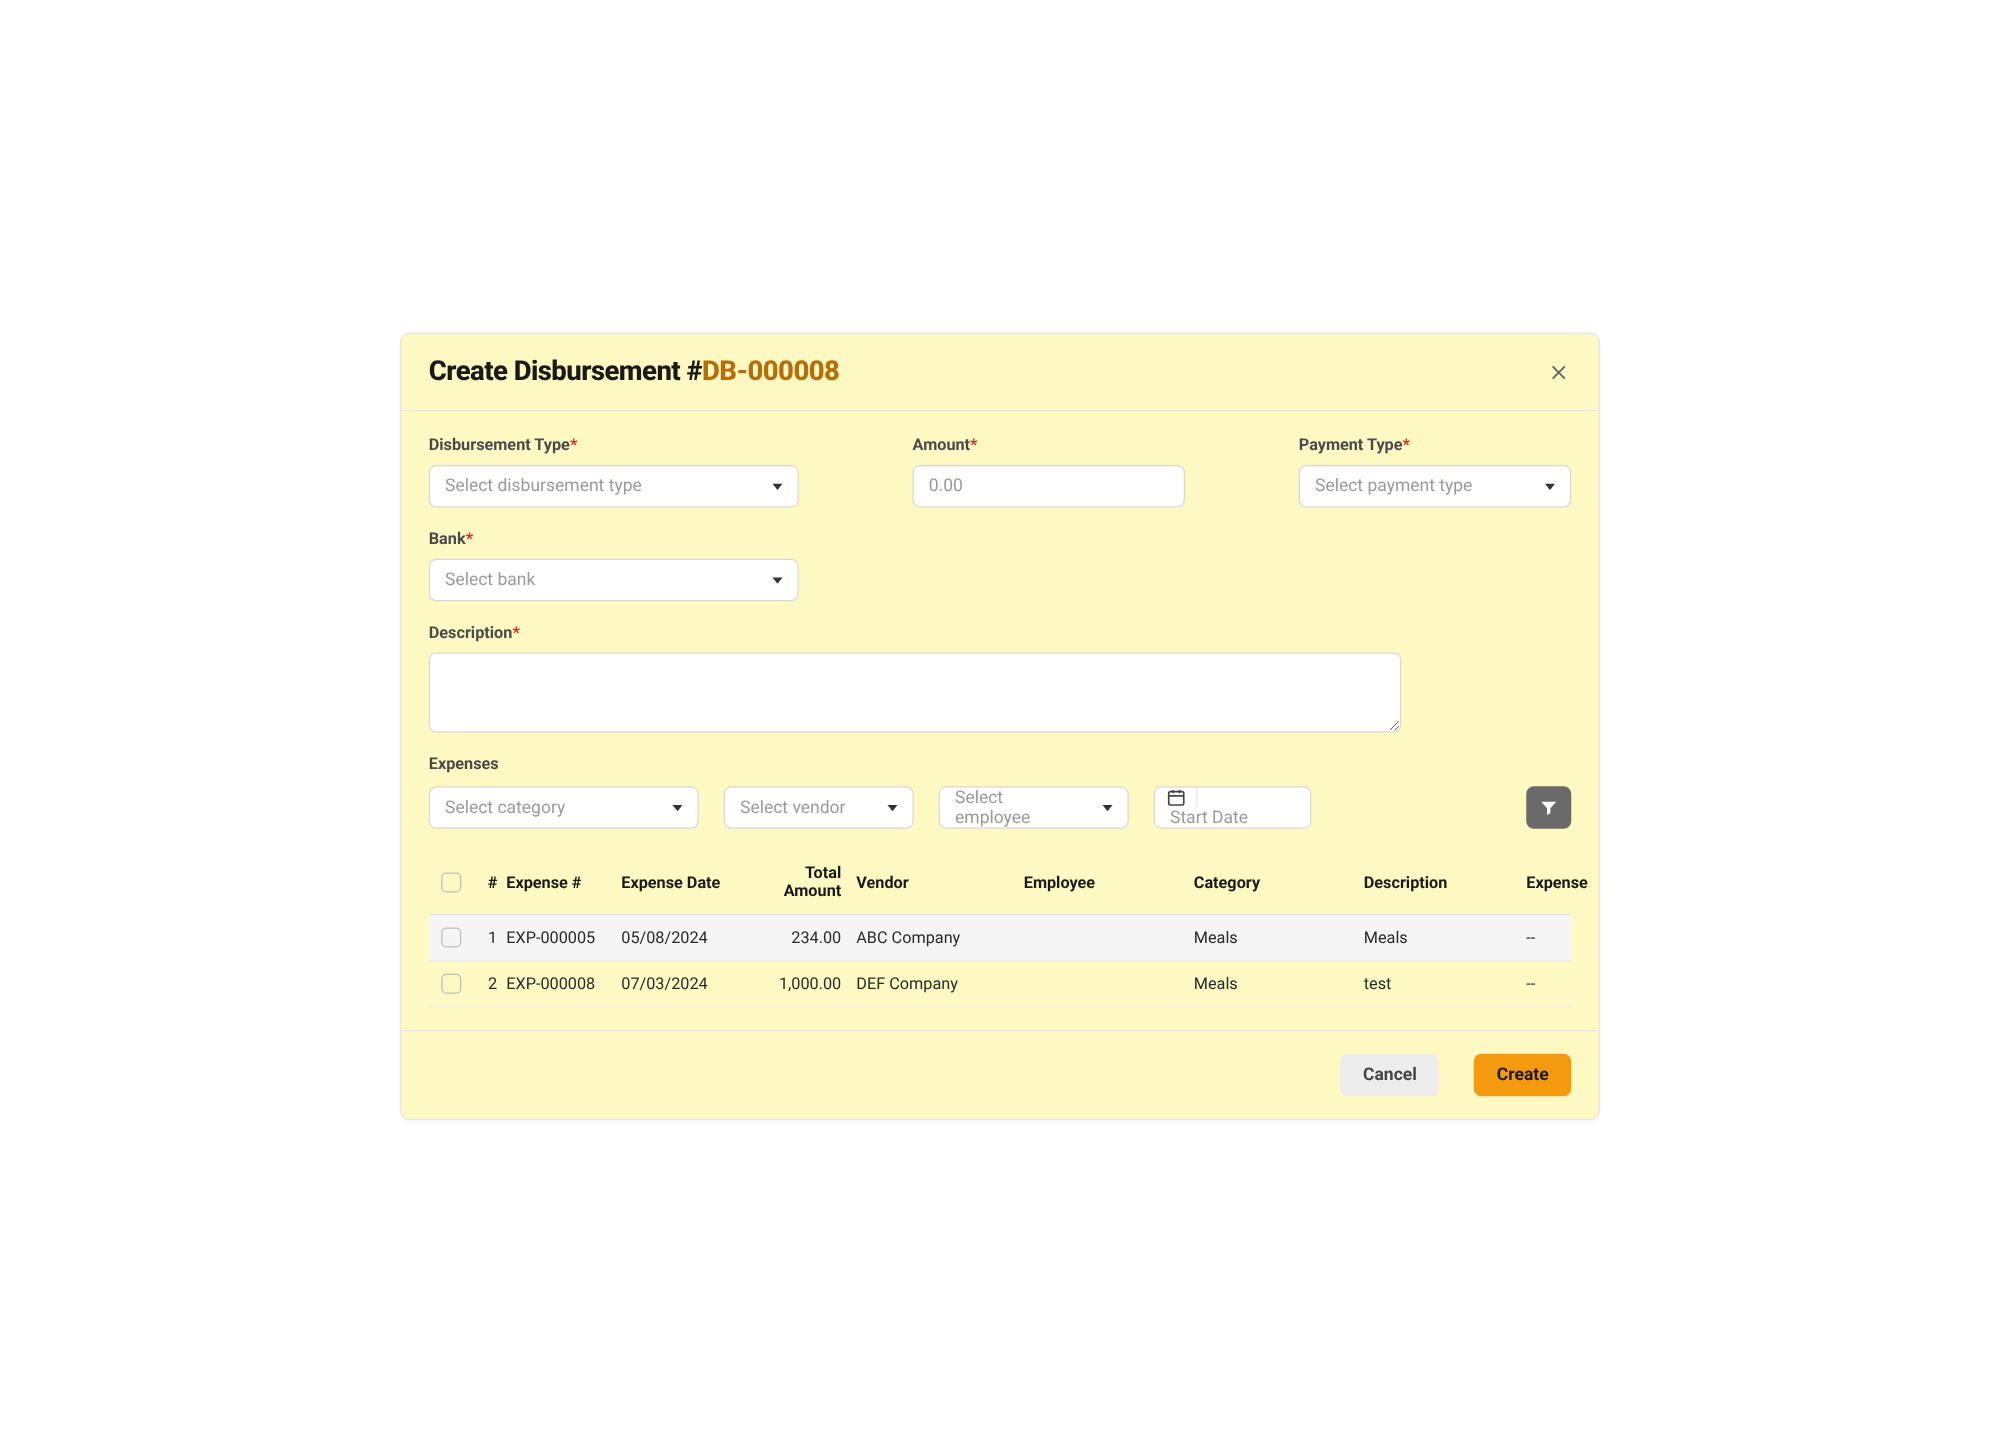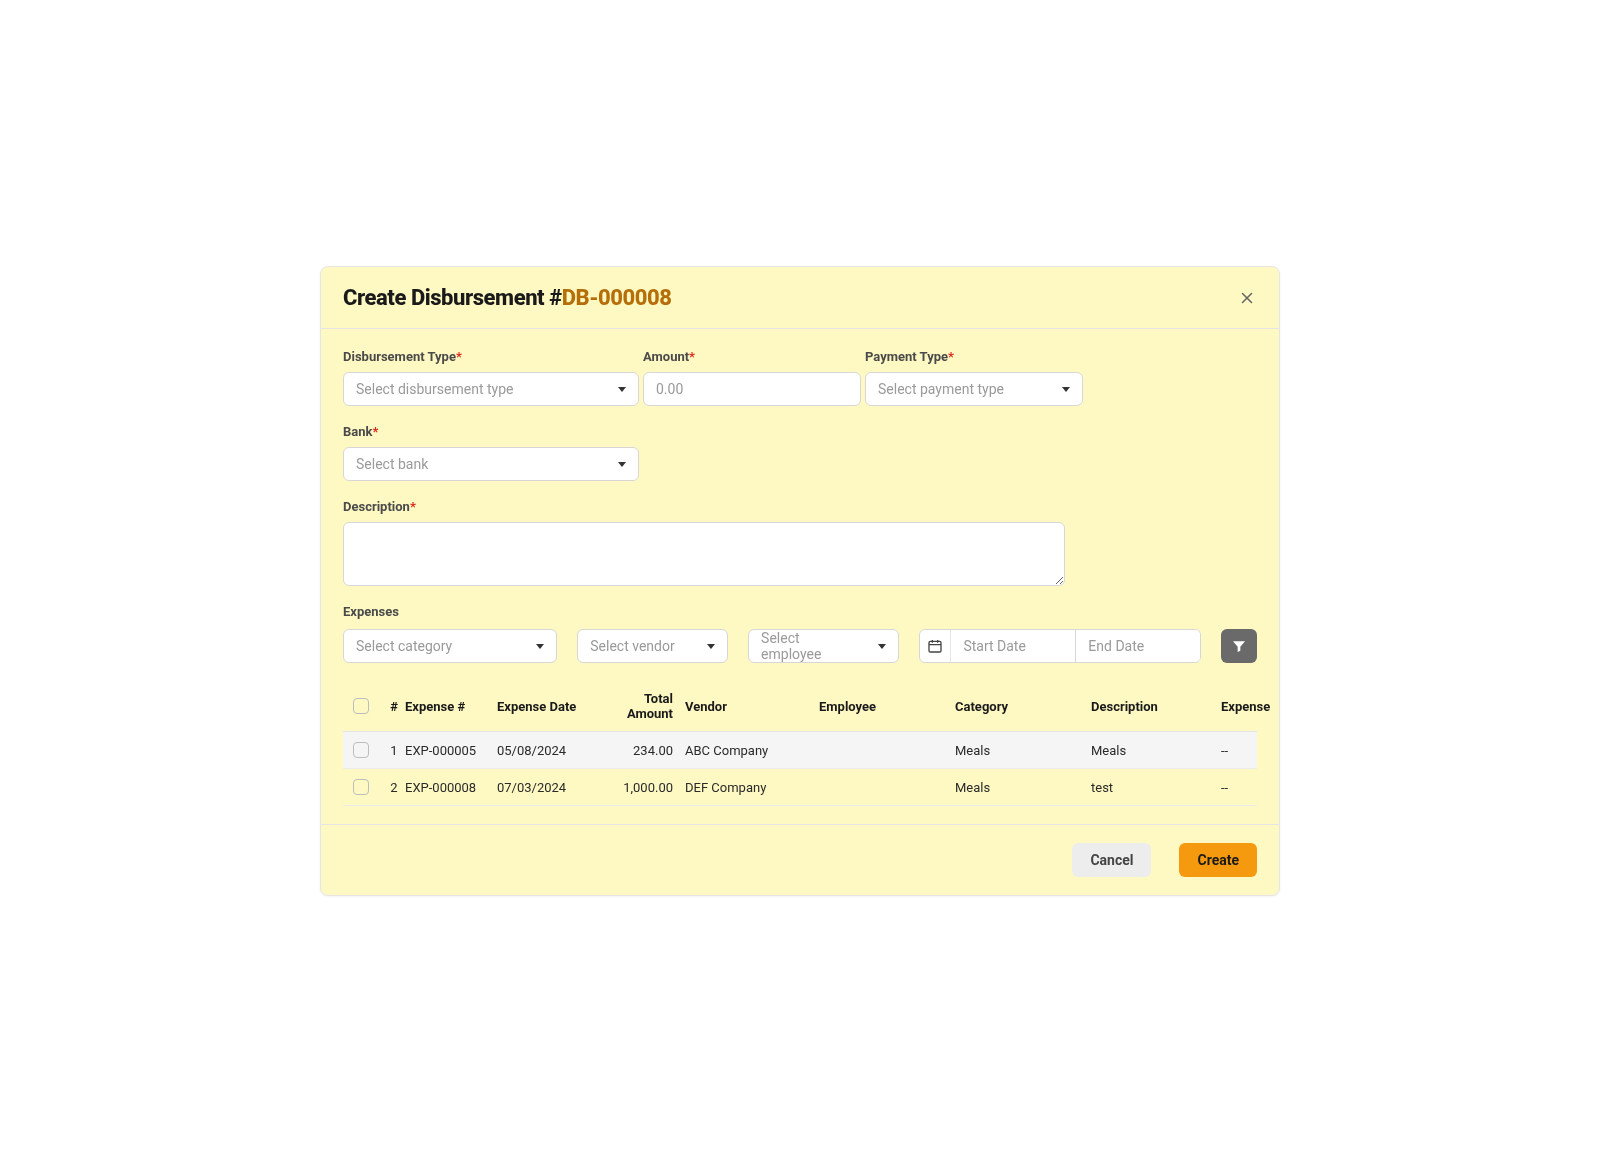--- a/index.html
+++ b/index.html
@@ -51,23 +51,24 @@
     }
     .close-icon svg {
       width: 18px;
       height: 18px;
     }
     .modal-body {
       padding: 20px 22px 10px 22px;
     }
     .form-row {
       display: flex;
-      gap: 4px;
+      gap: 22px;
       margin-bottom: 18px;
       flex-wrap: wrap;
+      justify-content: space-between;
     }
     .form-group {
       display: flex;
       flex-direction: column;
     }
     .fg-w1 { width: 296px; }
     .fg-w2 { width: 218px; }
     .label {
       font-size: 13px;
       font-weight: 700;
@@ -109,21 +110,21 @@
       padding: 0 12px;
     }
     .input::placeholder, .textarea::placeholder {
       color: #9a9a9a;
     }
     .textarea {
       min-height: 64px;
       padding: 10px 12px;
       resize: vertical;
     }
-    .full-width { width: 722px; }
+    .full-width { width: 778px; }
     .section-label {
       font-size: 13px;
       font-weight: 700;
       color: #4a4a4a;
       margin-bottom: 10px;
       margin-top: 6px;
     }
     .filter-row {
       display: flex;
       gap: 20px;
@@ -149,20 +150,21 @@
       color: #9a9a9a;
       font-size: 14px;
     }
     .date-range {
       display: flex;
       border: 1px solid #d7d7d7;
       border-radius: 6px;
       height: 34px;
       overflow: hidden;
       background: #fff;
+      flex-direction: column;
     }
     .date-range .cal-icon {
       width: 34px;
       display: flex;
       align-items: center;
       justify-content: center;
       border-right: 1px solid #e5e5e5;
       color: #444;
     }
     .date-range input {

